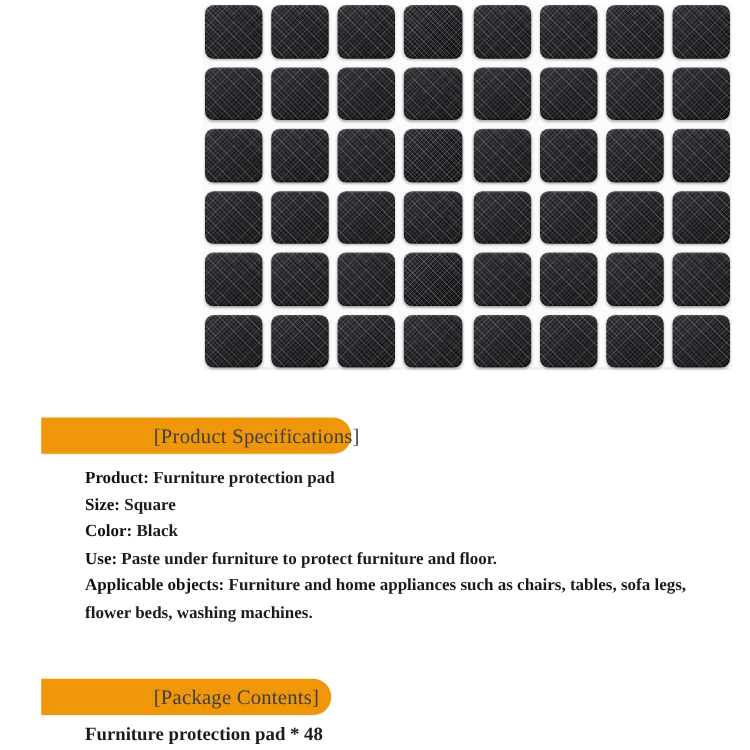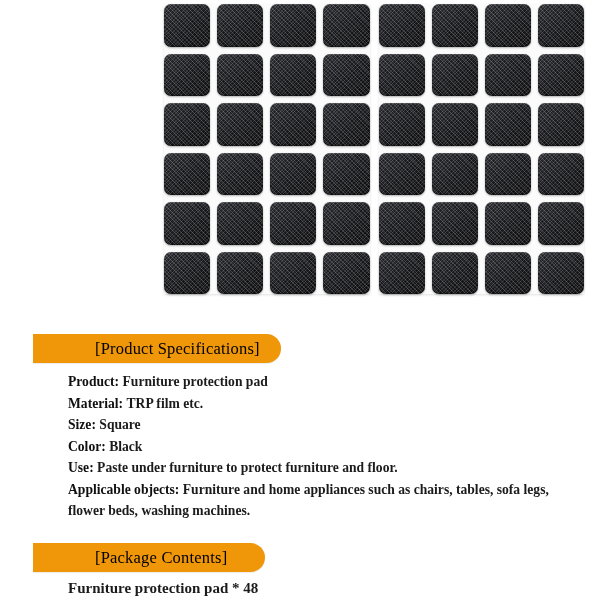--- a/index.html
+++ b/index.html
@@ -82,26 +82,26 @@
   .section-banner {
     position: absolute;
     height: 29px;
     background: #ef9609;
     border-radius: 0 16px 16px 0;
     display: flex;
     align-items: center;
     box-shadow: 0 1px 1px rgba(0,0,0,0.08);
   }
   .section-banner .banner-label {
-    color: #000000;
+    color: #404040;
     font-size: 16.5px;
     font-family: "Liberation Serif", "DejaVu Serif", serif;
     letter-spacing: 0.2px;
     white-space: nowrap;
-    padding-left: 62px;
+    padding-left: 90px;
   }
   #banner-product-specifications {
     left: 33px;
     top: 334px;
     width: 248px;
   }
   #banner-package-contents {
     left: 33px;
     top: 543px;
     width: 232px;
@@ -205,24 +205,20 @@
 <div class="section-banner" id="banner-product-specifications">
   <span class="banner-label">[Product Specifications]</span>
 </div>
 
 <div id="spec-list">
   <div class="spec-line">
     <span class="spec-key">Product:</span>
     <span class="spec-val">Furniture protection pad</span>
   </div>
   <div class="spec-line">
-    <span class="spec-key">Material:</span>
-    <span class="spec-val">TRP film etc.</span>
-  </div>
-  <div class="spec-line">
     <span class="spec-key">Size:</span>
     <span class="spec-val">Square</span>
   </div>
   <div class="spec-line">
     <span class="spec-key">Color:</span>
     <span class="spec-val">Black</span>
   </div>
   <div class="spec-line">
     <span class="spec-key">Use:</span>
     <span class="spec-val">Paste under furniture to protect furniture and floor.</span>

